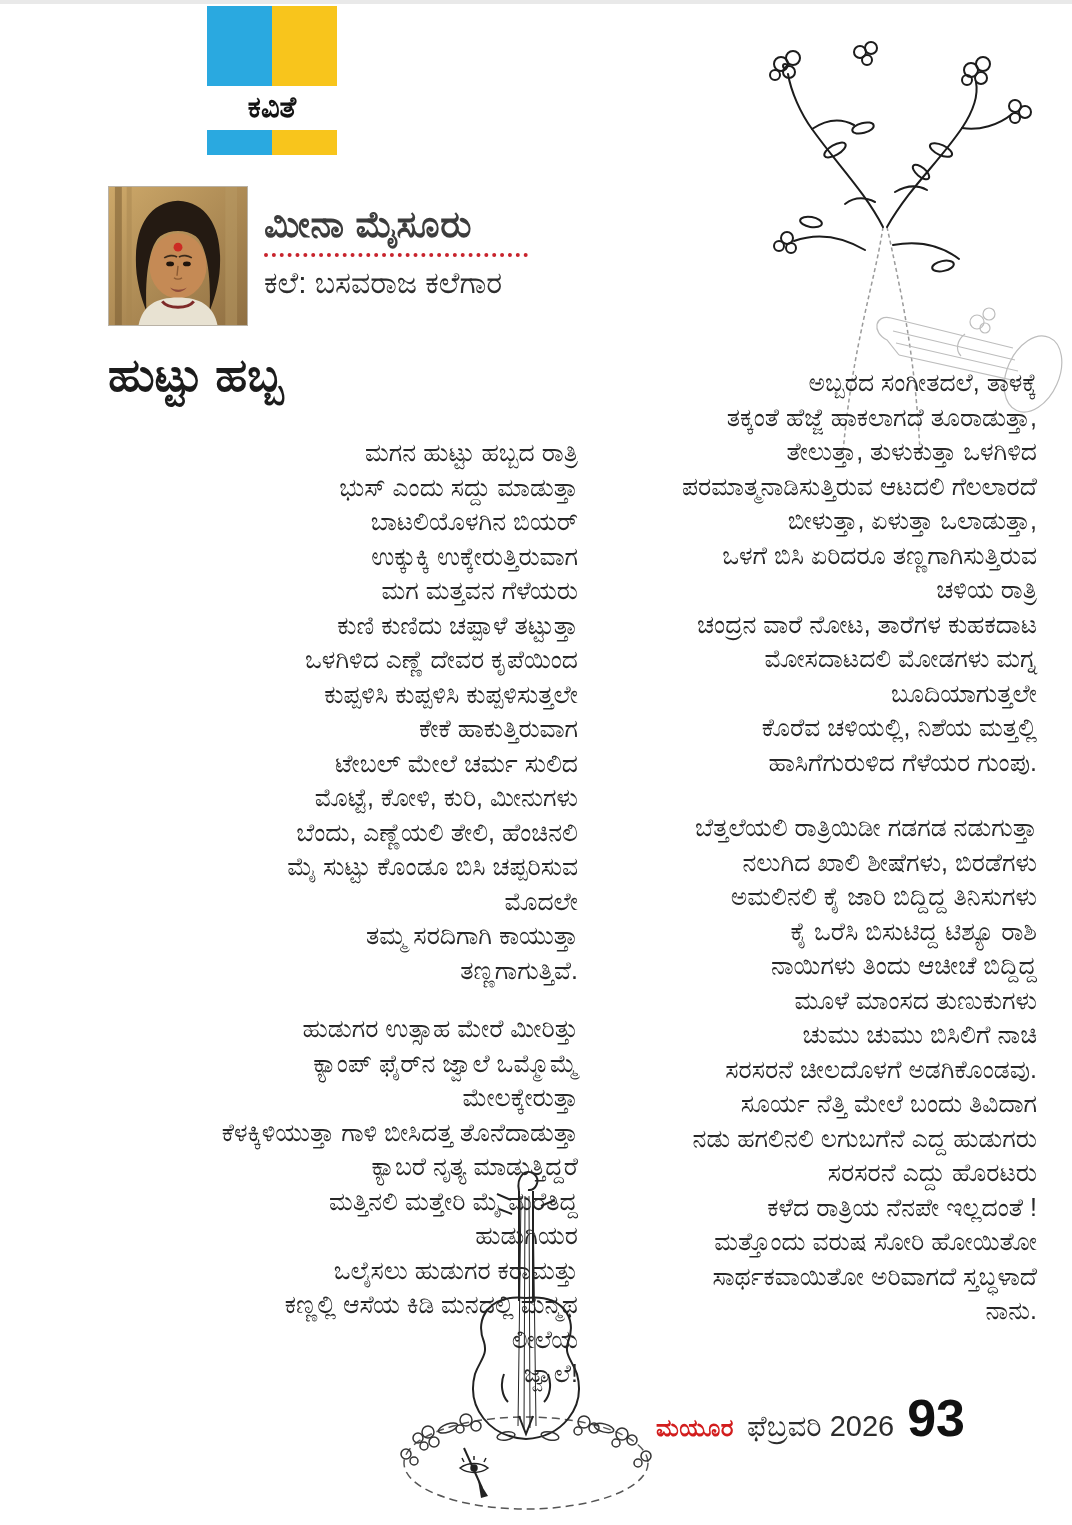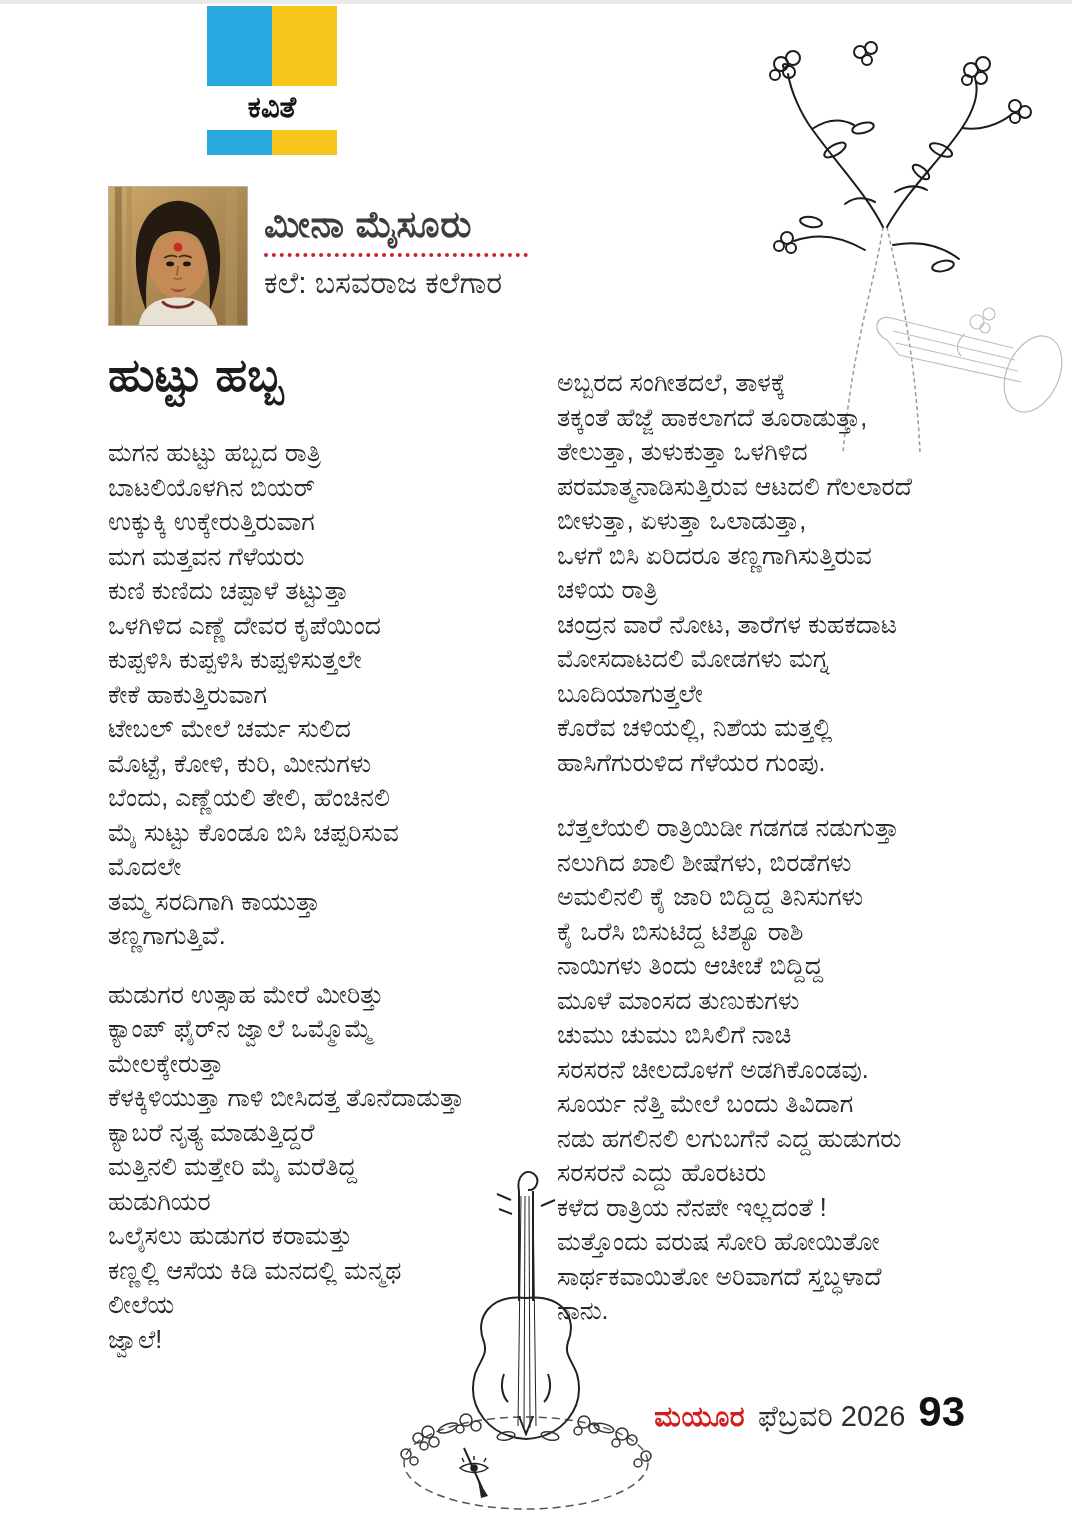--- a/index.html
+++ b/index.html
@@ -20,36 +20,36 @@
   .author-photo{position:absolute;left:108px;top:182px;width:140px;height:140px;
     border:1px solid #b9b2a6;box-sizing:border-box;}
   .author-photo svg{display:block;width:100%;height:100%;}
   .author-block{position:absolute;left:264px;top:200px;z-index:2;}
   .author-name{font-size:37px;font-weight:bold;color:#3d3d3d;letter-spacing:.5px;}
   .dotted-rule{width:264px;margin-top:7px;border-bottom:4px dotted #c8232c;}
   .author-credit{margin-top:9px;font-size:30px;color:#2e2e2e;}
   
   .poem-title{position:absolute;left:108px;top:344px;margin:0;font-size:46px;
     font-weight:bold;color:#1c1c1c;z-index:2;}
-  .col{position:absolute;font-size:25px;color:#282828;z-index:2;}
+  .col{position:absolute;font-size:25px;color:#282828;z-index:2;text-align:right;}
   .poem-line{height:34.5px;line-height:34.5px;white-space:nowrap;}
   .col-left{left:108px;top:431px;width:470px;}
   .col-right{left:557px;top:361px;width:480px;}
   .col-left .stanza + .stanza{margin-top:24px;}
   .col-right .stanza + .stanza{margin-top:31px;}
   
   .illus{position:absolute;z-index:1;pointer-events:none;}
   .illus-plant{left:715px;top:18px;width:350px;height:430px;}
   .illus-violin{left:378px;top:1132px;width:290px;height:390px;}
   
   .footer{position:absolute;top:1384px;left:400px;right:107px;display:flex;
     justify-content:flex-end;align-items:baseline;gap:13px;z-index:2;}
-  .footer .mag{color:#d21d1d;font-size:28px;font-weight:bold;letter-spacing:.5px;}
+  .footer .mag{color:#d21d1d;font-size:24px;font-weight:bold;letter-spacing:.5px;}
   .footer .issue{font-size:29px;color:#2d2d2d;}
-  .footer .pagenum{font-size:42px;font-weight:bold;color:#111;}
+  .footer .pagenum{font-size:52px;font-weight:bold;color:#111;}
 </style>
 </head>
 <body>
 
 <div class="page">
 
   <div class="logo">
     <div class="logo-top">
       <div class="half blue"></div>
       <div class="half yellow"></div>
@@ -152,20 +152,21 @@
           <circle cx="76" cy="226" r="5"></circle>
         </g>
     </g>
   </svg>
 
   <h1 class="poem-title">ಹುಟ್ಟು ಹಬ್ಬ</h1>
 
   <div class="col col-left">
     <div class="stanza">
         <div class="poem-line">ಮಗನ ಹುಟ್ಟು ಹಬ್ಬದ ರಾತ್ರಿ</div>
+        <div class="poem-line">ಭುಸ್ ಎಂದು ಸದ್ದು ಮಾಡುತ್ತಾ</div>
         <div class="poem-line">ಬಾಟಲಿಯೊಳಗಿನ ಬಿಯರ್</div>
         <div class="poem-line">ಉಕ್ಕುಕ್ಕಿ ಉಕ್ಕೇರುತ್ತಿರುವಾಗ</div>
         <div class="poem-line">ಮಗ ಮತ್ತವನ ಗೆಳೆಯರು</div>
         <div class="poem-line">ಕುಣಿ ಕುಣಿದು ಚಪ್ಪಾಳೆ ತಟ್ಟುತ್ತಾ</div>
         <div class="poem-line">ಒಳಗಿಳಿದ ಎಣ್ಣೆ ದೇವರ ಕೃಪೆಯಿಂದ</div>
         <div class="poem-line">ಕುಪ್ಪಳಿಸಿ ಕುಪ್ಪಳಿಸಿ ಕುಪ್ಪಳಿಸುತ್ತಲೇ</div>
         <div class="poem-line">ಕೇಕೆ ಹಾಕುತ್ತಿರುವಾಗ</div>
         <div class="poem-line">ಟೇಬಲ್ ಮೇಲೆ ಚರ್ಮ ಸುಲಿದ</div>
         <div class="poem-line">ಮೊಟ್ಟೆ, ಕೋಳಿ, ಕುರಿ, ಮೀನುಗಳು</div>
         <div class="poem-line">ಬೆಂದು, ಎಣ್ಣೆಯಲಿ ತೇಲಿ, ಹೆಂಚಿನಲಿ</div>

